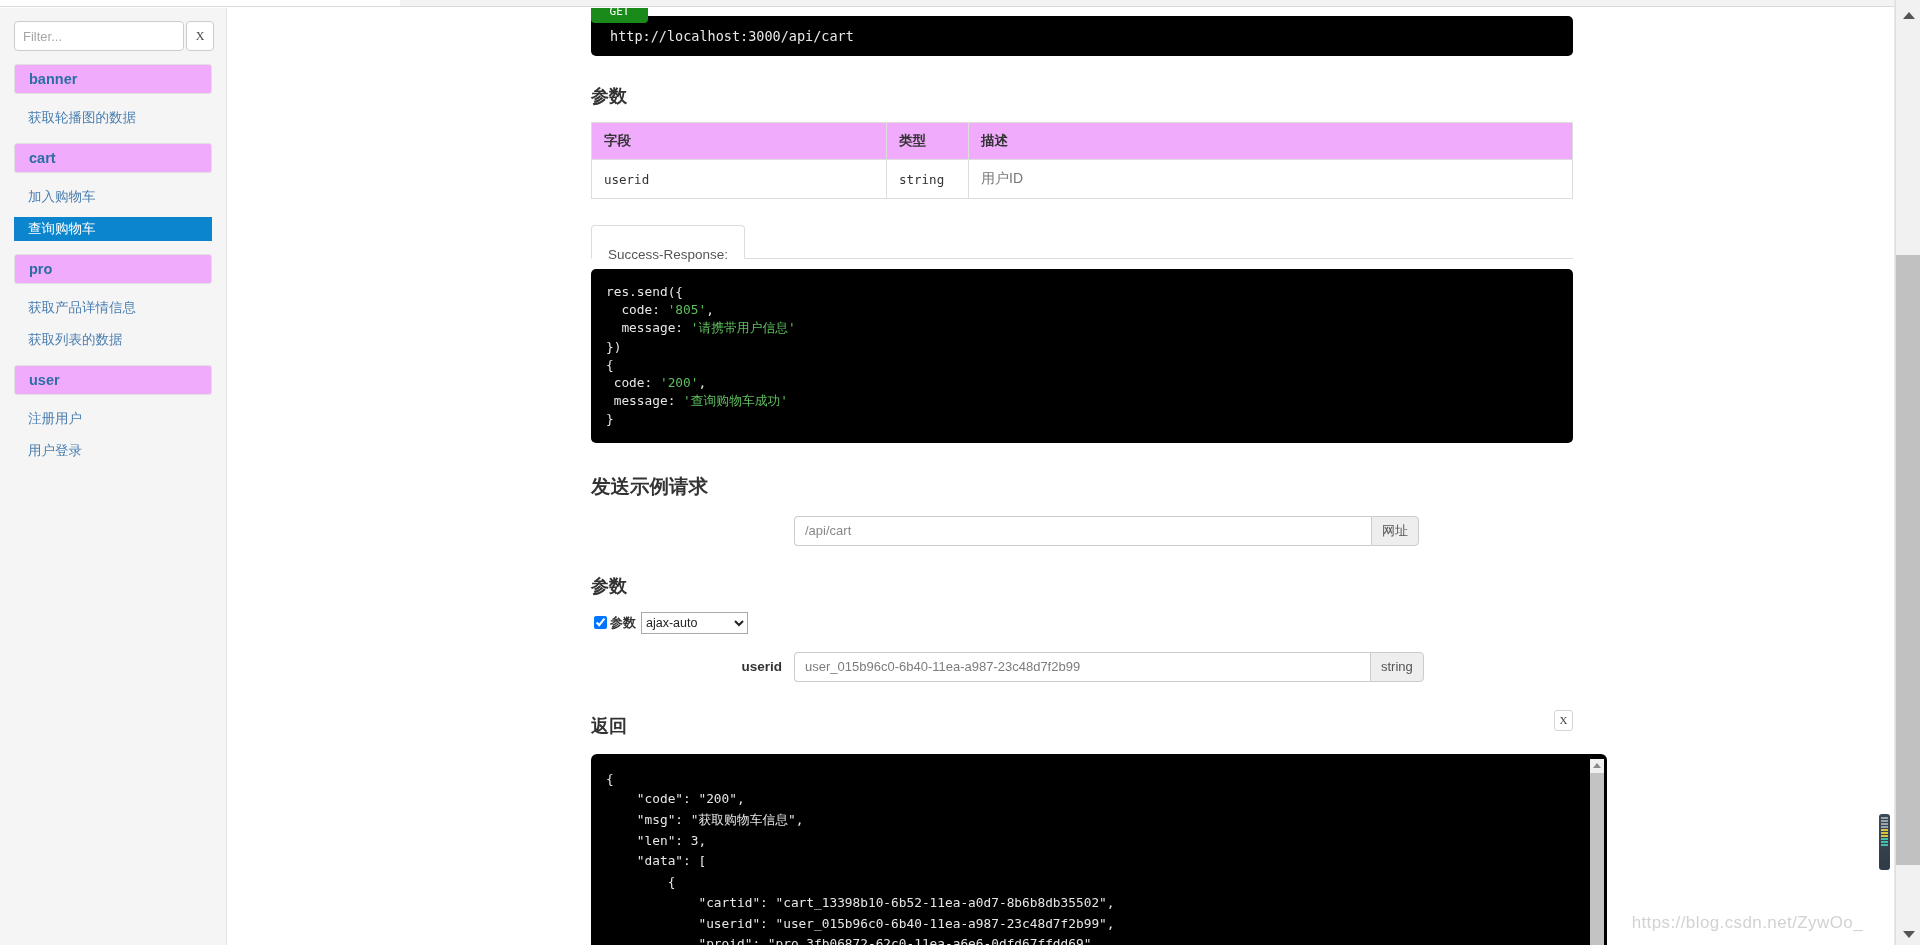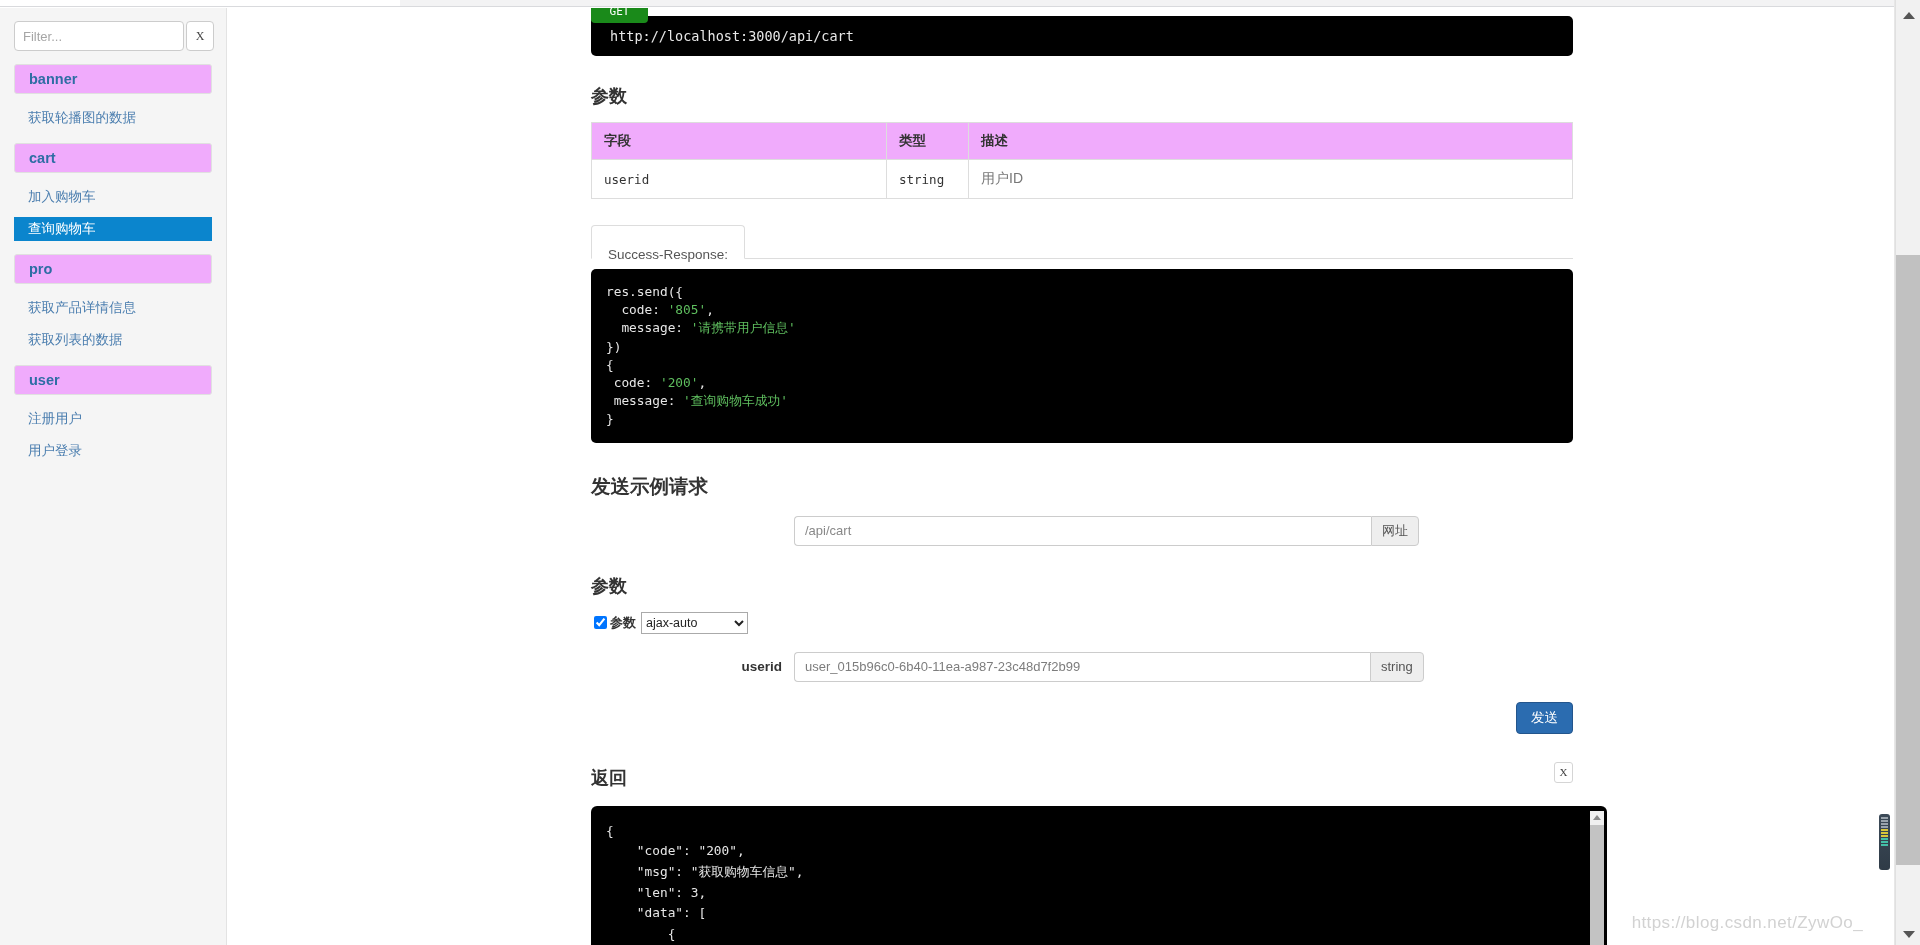--- a/index.html
+++ b/index.html
@@ -573,23 +573,20 @@
       </div>
 
       <div class="param-row">
         <div class="param-name">userid</div>
         <div class="input-group">
           <input class="param-input" type="text" value="user_015b96c0-6b40-11ea-a987-23c48d7f2b99" style="">
           <div class="ig-addon">string</div>
         </div>
       </div>
 
-      <div class="send-row">
-        <button class="btn-send">发送</button>
-      </div>
 
       <div class="return-header">
         <div class="return-title">返回</div>
         <div class="btn-return-close">X</div>
       </div>
 
       <div class="result-box">
         <pre class="result-pre">{
     "code": "200",
     "msg": "获取购物车信息",

